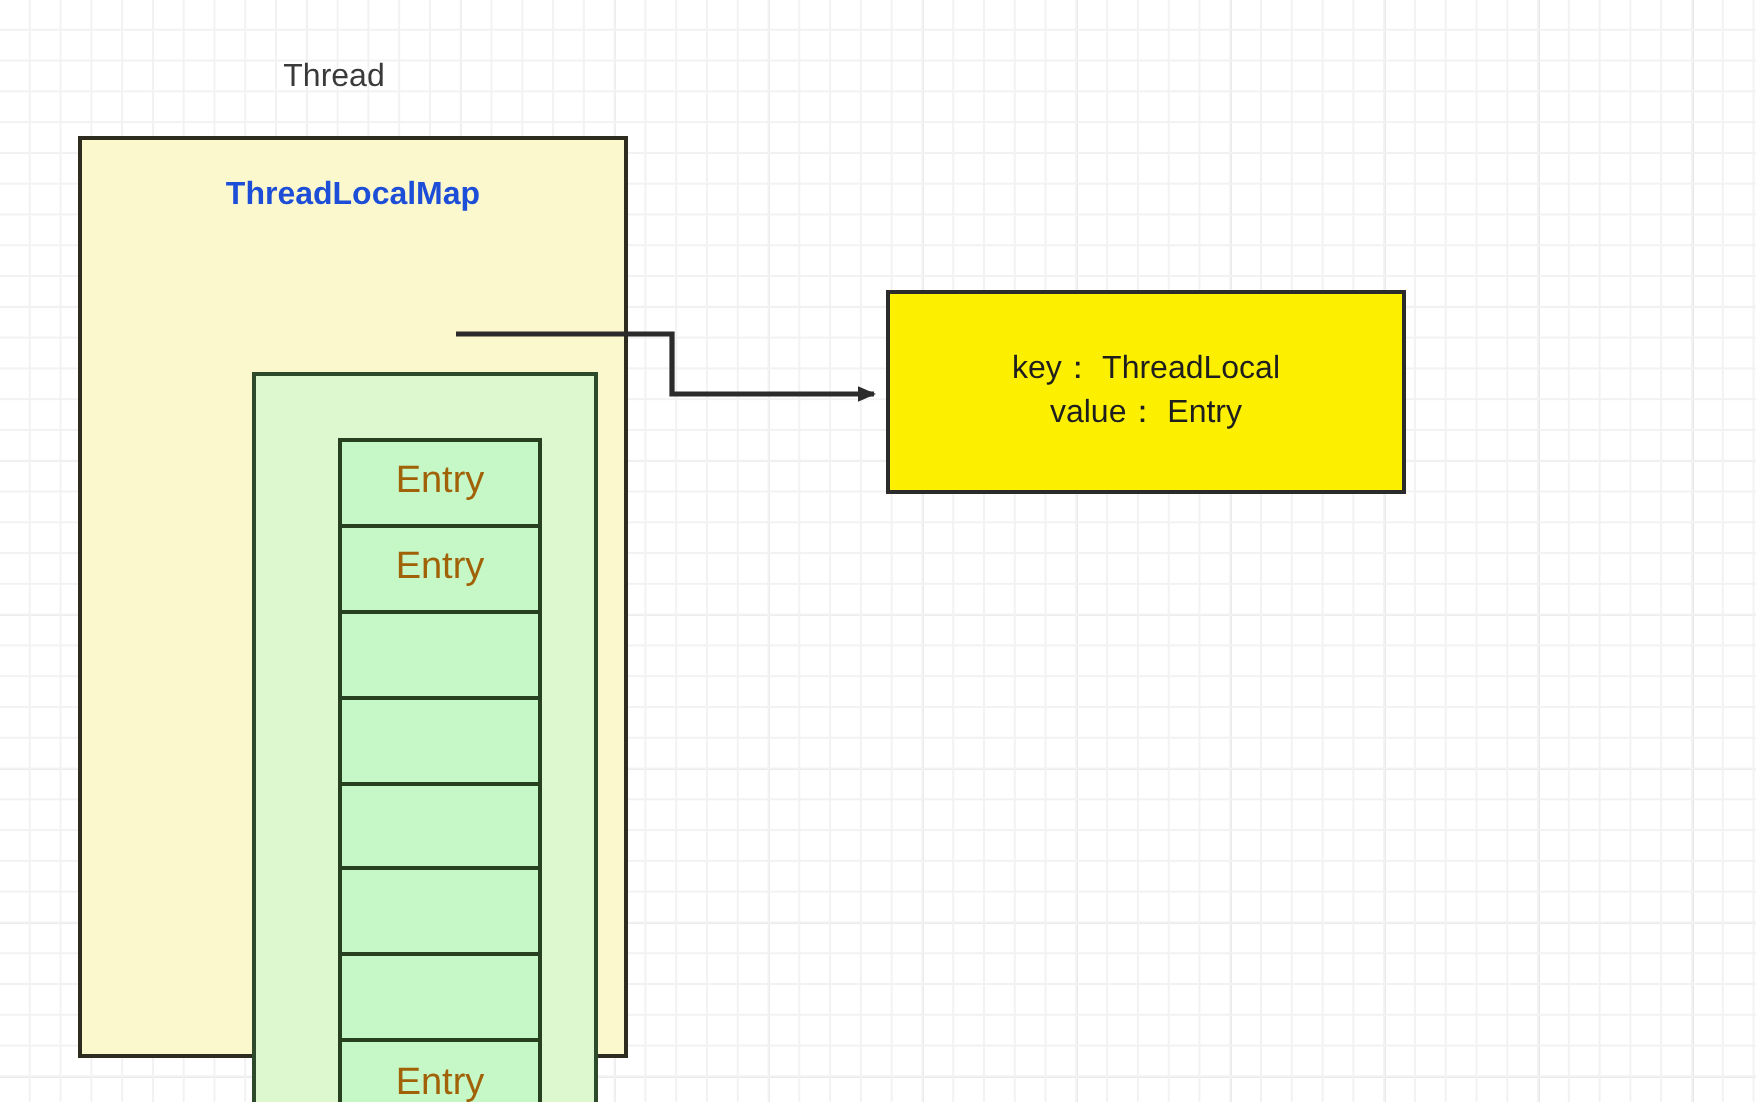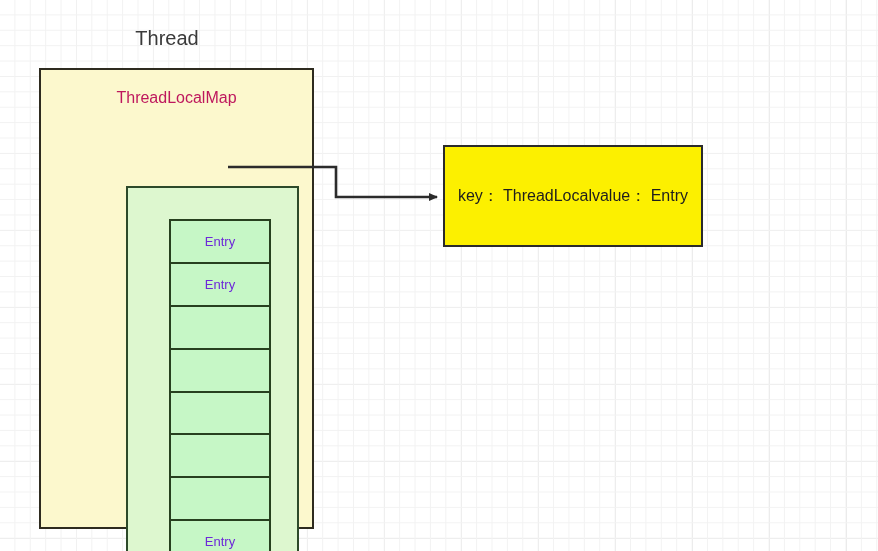--- a/index.html
+++ b/index.html
@@ -30,21 +30,21 @@
       15.4px 15.4px,
       77px 77px,
       77px 77px;
     background-position: -1px -1px, -1px -1px, -1px -1px, -1px -1px;
   }
 
   
   .free-label {
     position: absolute;
     color: #3b3b3b;
-    font-size: 20px;
+    font-size: 16px;
     line-height: 21px;
     white-space: pre;
     text-align: center;
   }
 
   #thread-label {
     left: 0;
     top: 28px;
     width: 334px;
     color: #3a3a3a;
@@ -70,22 +70,23 @@
   }
 
   #threadlocalmap-label {
     position: absolute;
     left: 0;
     top: 17px;
     width: 271px;
     text-align: center;
     font-size: 16px;
     line-height: 21px;
-    color: #be185d;
-    white-space: pre;
+    color: #1d4ed8;
+    white-space: pre;
+    font-weight: bold;
   }
 
   
   #map-box {
     position: absolute;
     left: 85px;
     top: 116px;
     width: 173px;
     height: 389px;
     box-sizing: border-box;
@@ -108,40 +109,40 @@
   }
 
   .entry-cell {
     flex: 1 1 0;
     box-sizing: border-box;
     border-bottom: 2px solid #27401f;
     background: #c6f7c6;
     display: flex;
     align-items: center;
     justify-content: center;
-    font-size: 13px;
-    color: #6d28d9;
+    font-size: 19px;
+    color: #a16207;
     white-space: pre;
   }
   .entry-cell:last-child {
     border-bottom: none;
   }
 
   
   #entry-detail-box {
     position: absolute;
     left: 443px;
     top: 145px;
     width: 260px;
     height: 102px;
     box-sizing: border-box;
     background: #fcf000;
     border: 2px solid #2b2b2b;
     display: flex;
-    flex-direction: row;
+    flex-direction: column;
     align-items: center;
     justify-content: center;
   }
 
   .detail-line {
     font-size: 16px;
     line-height: 22px;
     color: #1e1e1e;
     white-space: pre;
     text-align: center;

